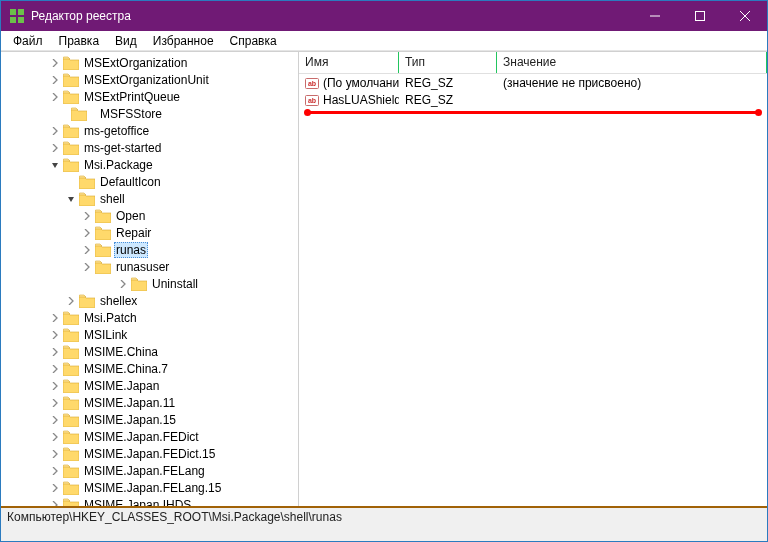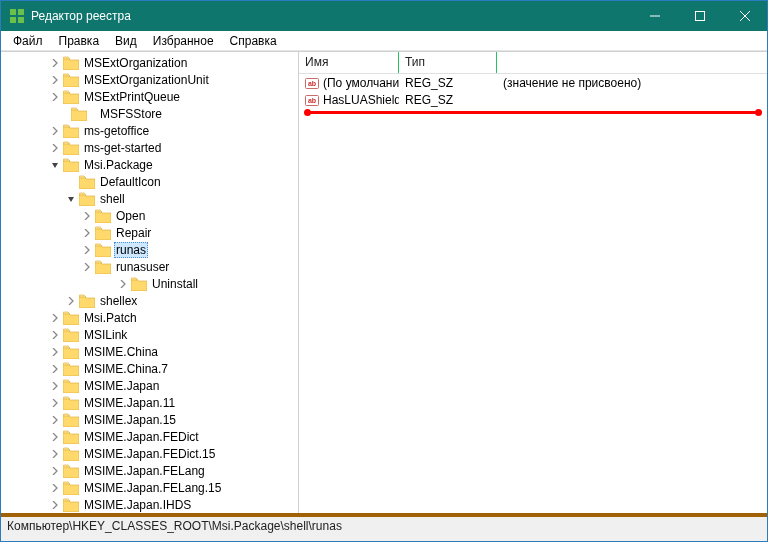--- a/index.html
+++ b/index.html
@@ -1,18 +1,18 @@
 <!DOCTYPE html>
 <html><head>
 <meta charset="utf-8">
 <style>
   * { box-sizing: border-box; margin: 0; padding: 0; }
   html, body { width: 768px; height: 542px; overflow: hidden; font-family: "Segoe UI", Tahoma, sans-serif; font-size: 12px; background: #3a8fd8; }
   .window { width: 768px; height: 542px; background: #fff; display: flex; flex-direction: column; border: 1px solid #2b7bbf; }
-  .titlebar { height: 30px; background: #0f766e; color: #fff; display: flex; align-items: center; padding: 0 0 0 8px; }
+  .titlebar { height: 30px; background: #701a75; color: #fff; display: flex; align-items: center; padding: 0 0 0 8px; }
   .titlebar .app-icon { width: 16px; height: 16px; margin-right: 6px; }
   .titlebar .title { flex: 1; font-size: 12px; }
   .win-buttons { display: flex; height: 100%; }
   .win-btn { width: 45px; height: 100%; display: flex; align-items: center; justify-content: center; color: #fff; }
   .menubar { height: 20px; background: #fff; display: flex; align-items: center; padding: 0 4px; border-bottom: 1px solid #e5e5e5; }
   .menu-item { padding: 2px 8px; cursor: default; }
   .content { flex: 1; display: flex; overflow: hidden; border-top: 1px solid #d0d0d0; }
   .tree-pane { width: 298px; border-right: 1px solid #d0d0d0; overflow: auto; padding: 2px 0; background: #fff; position: relative; }
   .tree-pane::-webkit-scrollbar { width: 17px; height: 17px; }
   .tree-pane::-webkit-scrollbar-track { background: #f0f0f0; }
@@ -34,21 +34,21 @@
   .cell { padding: 0 6px; display: flex; align-items: center; overflow: hidden; white-space: nowrap; }
   .cell.name { width: 100px; }
   .cell.type { width: 98px; }
   .cell.value { flex: 1; }
   .val-icon { width: 14px; height: 14px; margin-right: 4px; flex-shrink: 0; }
   .highlight-line { height: 4px; display: flex; align-items: center; justify-content: center; margin-top: 2px; padding: 0 8px; }
   .highlight-line .bar { height: 3px; background: #ff0000; flex: 1; position: relative; }
   .highlight-line .bar::before, .highlight-line .bar::after { content: ""; position: absolute; width: 7px; height: 7px; background: #ff0000; border-radius: 50%; top: -2px; }
   .highlight-line .bar::before { left: -3px; }
   .highlight-line .bar::after { right: -3px; }
-  .statusbar { height: 28px; border-top: 4px solid #a16207; background: #f0f0f0; padding: 2px 6px; font-size: 12px; color: #222; }
+  .statusbar { height: 35px; border-top: 2px solid #a16207; background: #f0f0f0; padding: 2px 6px; font-size: 12px; color: #222; }
 </style>
 </head>
 <body>
 
 <div class="window">
   <div class="titlebar">
     <span class="app-icon">
       <svg viewBox="0 0 16 16">
           <rect x="1" y="1" width="6" height="6" fill="#6cc04a"></rect>
           <rect x="9" y="1" width="6" height="6" fill="#6cc04a"></rect>
@@ -408,20 +408,21 @@
             <path d="M0 2 h5 l2 2 h9 v9 a1 1 0 0 1 -1 1 h-14 a1 1 0 0 1 -1 -1 z" fill="#ffd96b" stroke="#d8aa2e" stroke-width="0.6"></path>
             <path d="M0 2 a1 1 0 0 1 1 -1 h4 l2 2 h-7 z" fill="#ffe49a" stroke="#d8aa2e" stroke-width="0.6"></path>
           </svg>
           <span class="label">MSIME.Japan.IHDS</span>
         </div>
       </div>
     <div class="list-pane">
       <div class="list-header">
         <div class="col-h name">Имя</div>
         <div class="col-h type">Тип</div>
+        <div class="col-h value">Значение</div>
       </div>
       <div class="list-body" id="list">
           <div class="list-row">
             <div class="cell name">
               <svg class="val-icon" viewBox="0 0 14 14">
                 <rect x="0.5" y="2.5" width="13" height="10" rx="1" fill="#fff" stroke="#c86b6b"></rect>
                 <text x="7" y="10" font-size="7" text-anchor="middle" fill="#cc3030" font-weight="bold">ab</text>
               </svg>
               <span>(По умолчанию)</span>
             </div>

